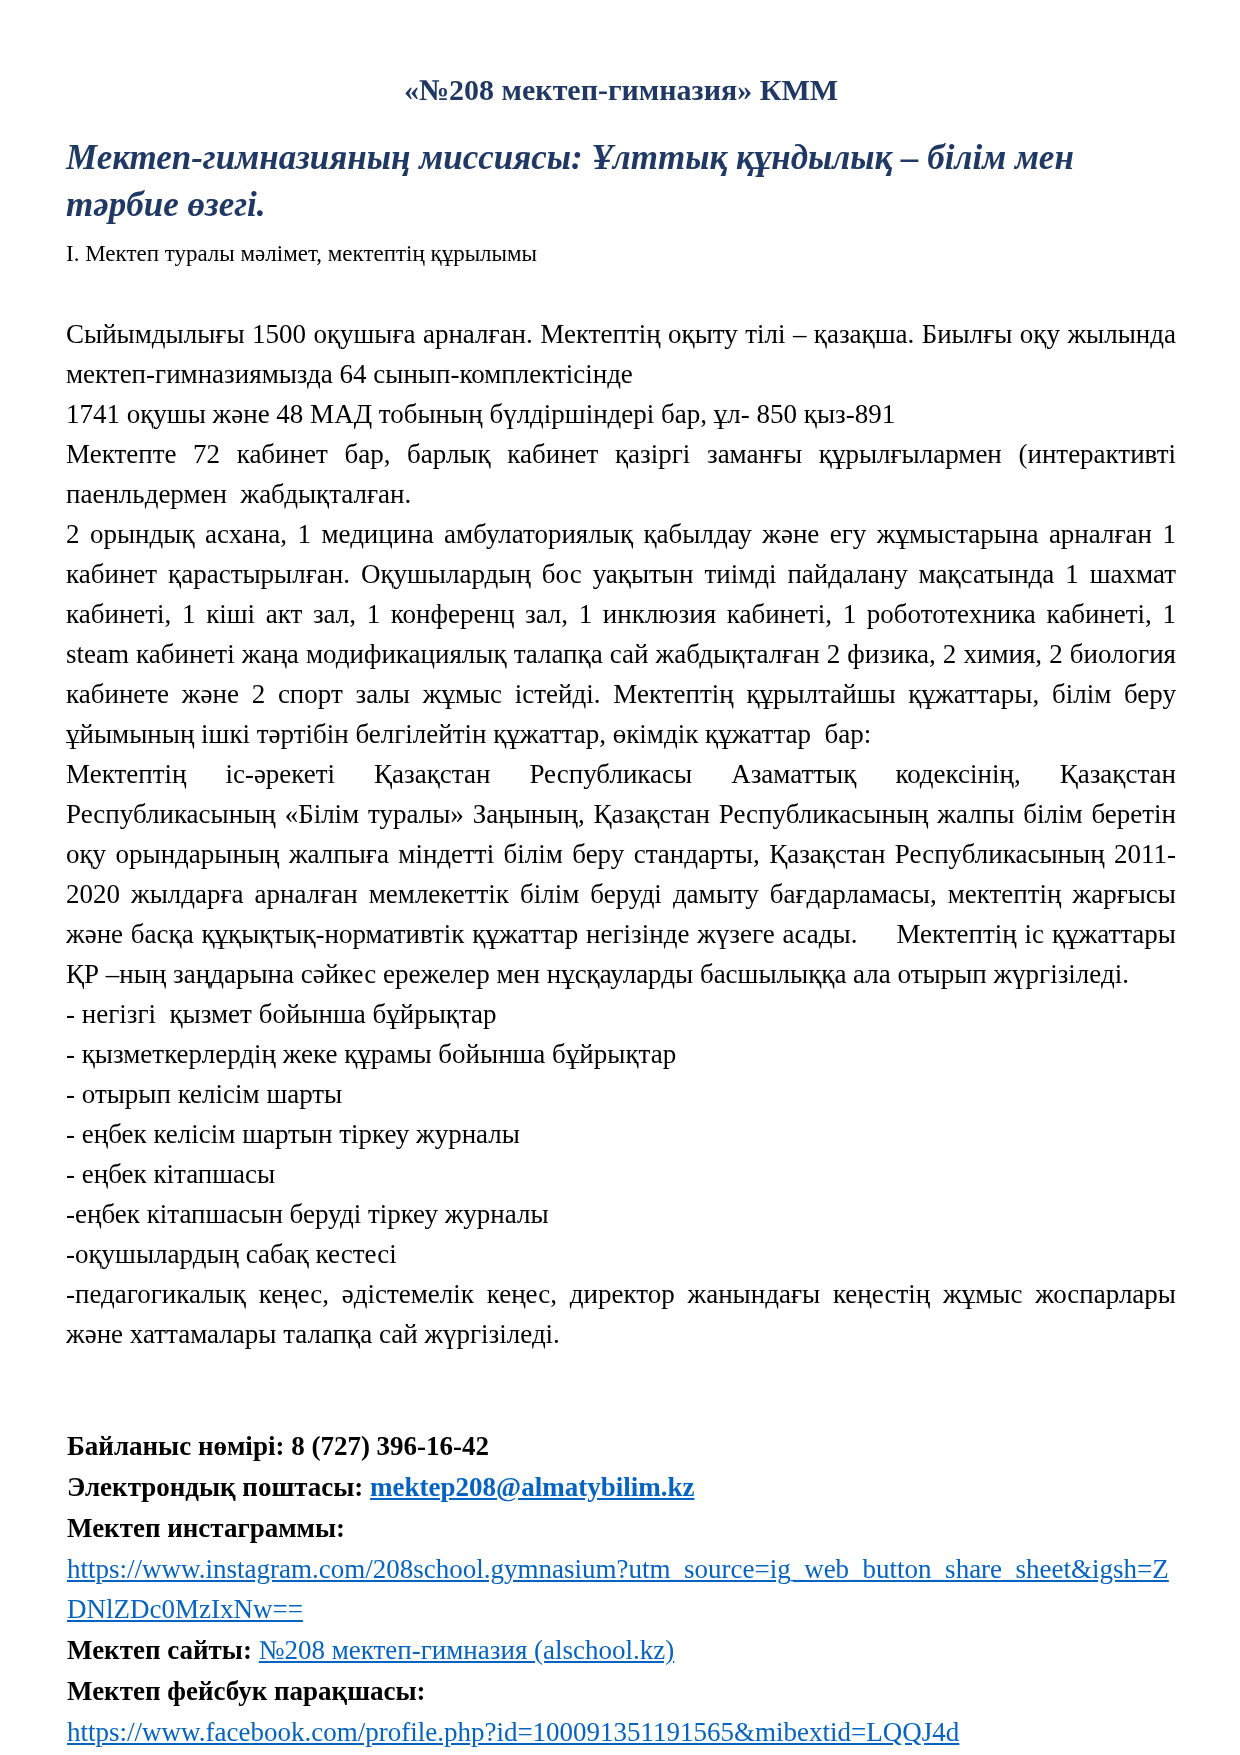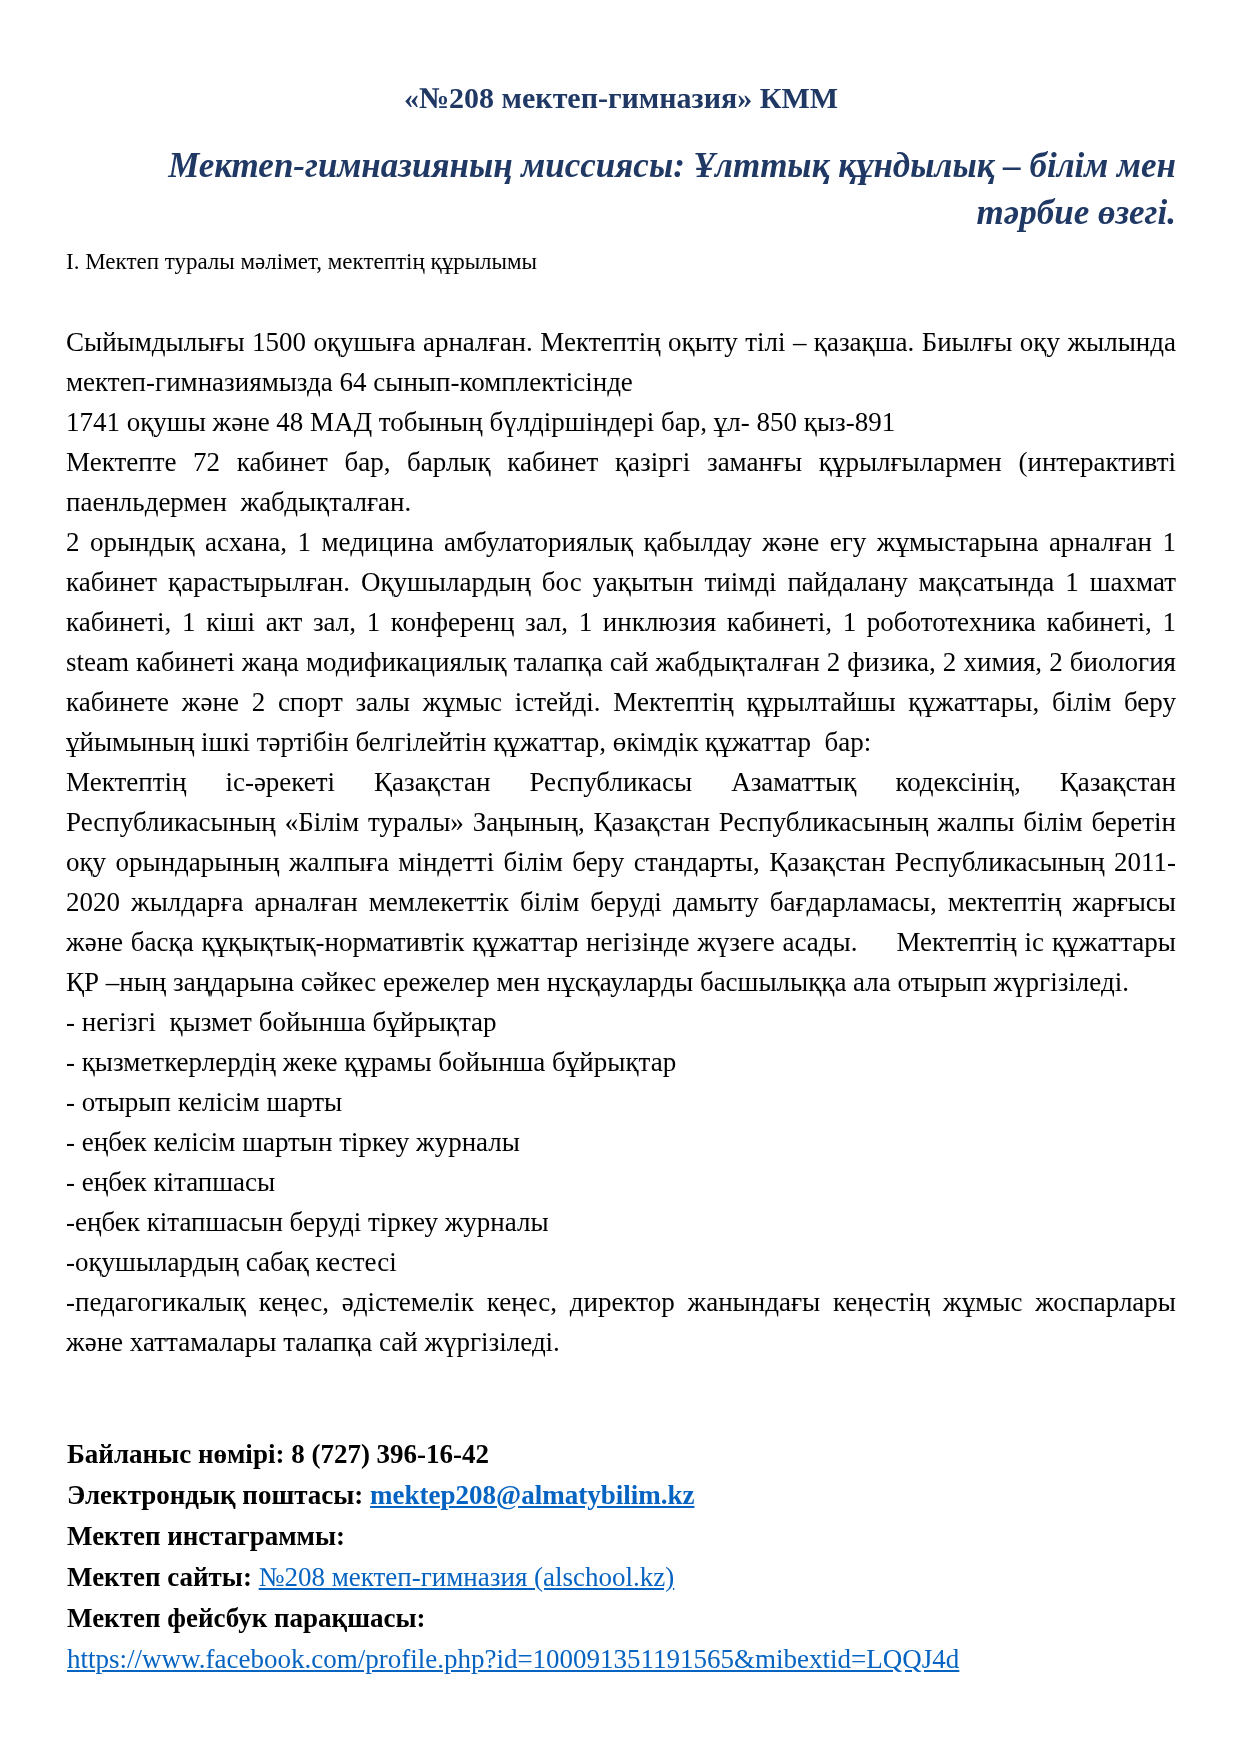--- a/index.html
+++ b/index.html
@@ -16,25 +16,24 @@
     padding: 72px 64px 40px 66px;
     font-family: "Liberation Serif", "DejaVu Serif", serif;
     color: #000000;
   }
   .doc-title {
     text-align: center;
     font-size: 30px;
     font-weight: bold;
     color: #1f3864;
     line-height: 1.2;
-    margin-top: 8px;
   }
   .mission {
     margin-top: 26px;
-    text-align: right;
+    text-align: left;
     font-size: 35px;
     font-weight: bold;
     font-style: italic;
     color: #1f3864;
     line-height: 47px;
   }
   .section-heading {
     margin-top: 6px;
     font-size: 23px;
     font-weight: normal;
@@ -110,20 +109,21 @@
   </div>
 
   <div class="contacts">
 
     <p><span class="contact-label">Байланыс нөмірі:</span><span class="contact-label"> </span><span class="contact-label">8 (727) 396-16-42</span></p>
 
     <p><span class="contact-label">Электрондық поштасы:</span><span> </span><a class="link bold">mektep208@almatybilim.kz</a></p>
 
     <p><span class="contact-label">Мектеп инстаграммы:</span></p>
 
+    <p><a class="link break">https://www.instagram.com/208school.gymnasium?utm_source=ig_web_button_share_sheet&amp;igsh=ZDNlZDc0MzIxNw==</a></p>
 
     <p><span class="contact-label">Мектеп сайты:</span><span> </span><a class="link">№208 мектеп-гимназия (alschool.kz)</a></p>
 
     <p><span class="contact-label">Мектеп фейсбук парақшасы:</span></p>
 
     <p><a class="link break">https://www.facebook.com/profile.php?id=100091351191565&amp;mibextid=LQQJ4d</a></p>
 
   </div>
 
 </div>

